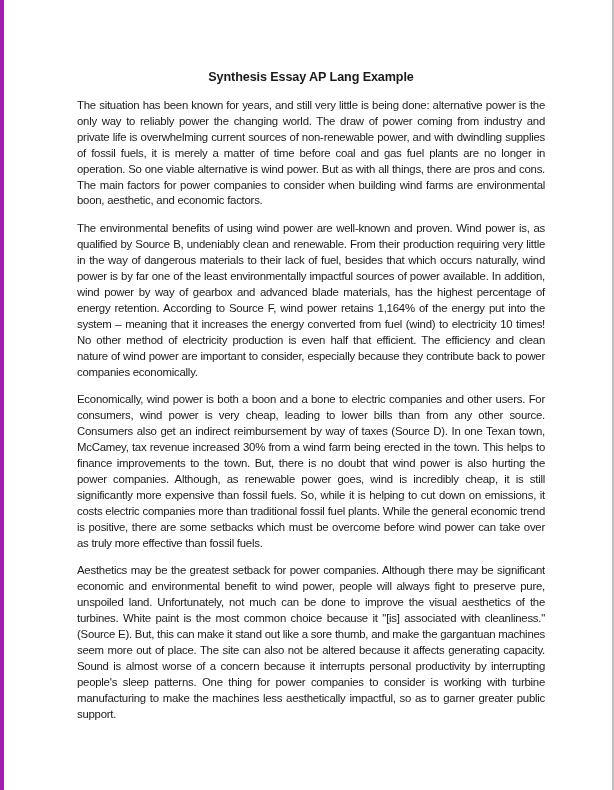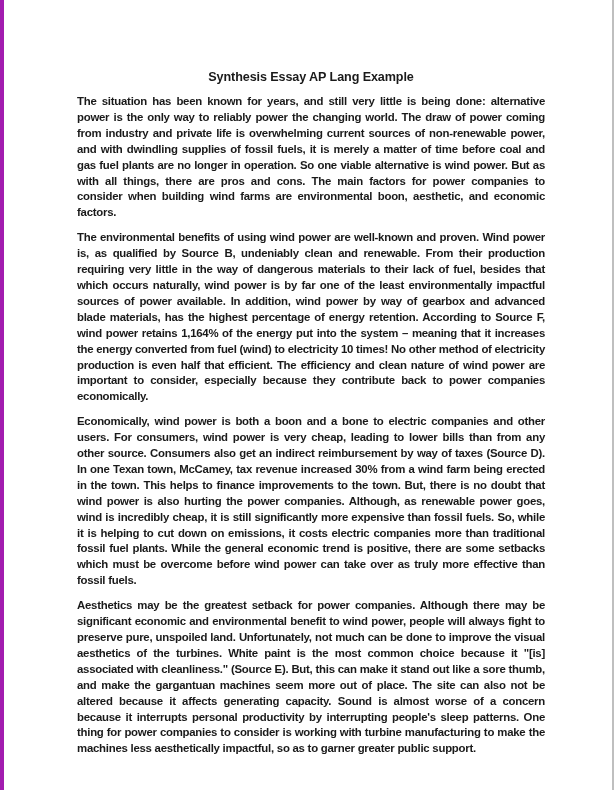--- a/index.html
+++ b/index.html
@@ -38,24 +38,23 @@
       font-weight: bold;
       font-size: 12.6px;
       line-height: 18px;
       margin: 0 0 8px 0;
       letter-spacing: -0.1px;
     }
     .para {
       font-size: 11.4px;
       line-height: 15.9px;
       text-align: justify;
-      margin: 5px 0 9px 0;
+      margin: 12px 0 9px 0;
       letter-spacing: -0.25px;
       word-spacing: 0px;
-      font-weight: bold;
     }
   </style>
 </head>
 <body>
 
 <div class="page">
   <div class="content">
     <div class="title">Synthesis Essay AP Lang Example</div>
     <p class="para">The situation has been known for years, and still very little is being done: alternative power is the only way to reliably power the changing world. The draw of power coming from industry and private life is overwhelming current sources of non-renewable power, and with dwindling supplies of fossil fuels, it is merely a matter of time before coal and gas fuel plants are no longer in operation. So one viable alternative is wind power. But as with all things, there are pros and cons. The main factors for power companies to consider when building wind farms are environmental boon, aesthetic, and economic factors.</p>
     <p class="para">The environmental benefits of using wind power are well-known and proven. Wind power is, as qualified by Source B, undeniably clean and renewable. From their production requiring very little in the way of dangerous materials to their lack of fuel, besides that which occurs naturally, wind power is by far one of the least environmentally impactful sources of power available. In addition, wind power by way of gearbox and advanced blade materials, has the highest percentage of energy retention. According to Source F, wind power retains 1,164% of the energy put into the system – meaning that it increases the energy converted from fuel (wind) to electricity 10 times! No other method of electricity production is even half that efficient. The efficiency and clean nature of wind power are important to consider, especially because they contribute back to power companies economically.</p>

